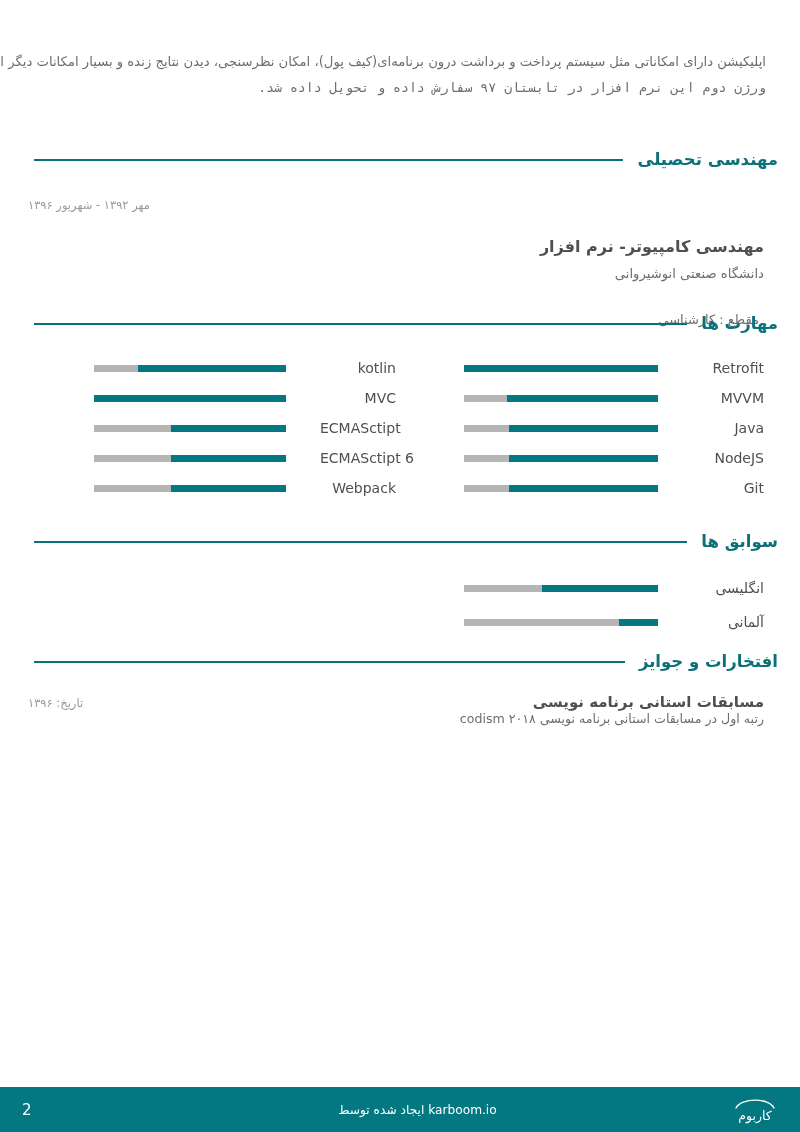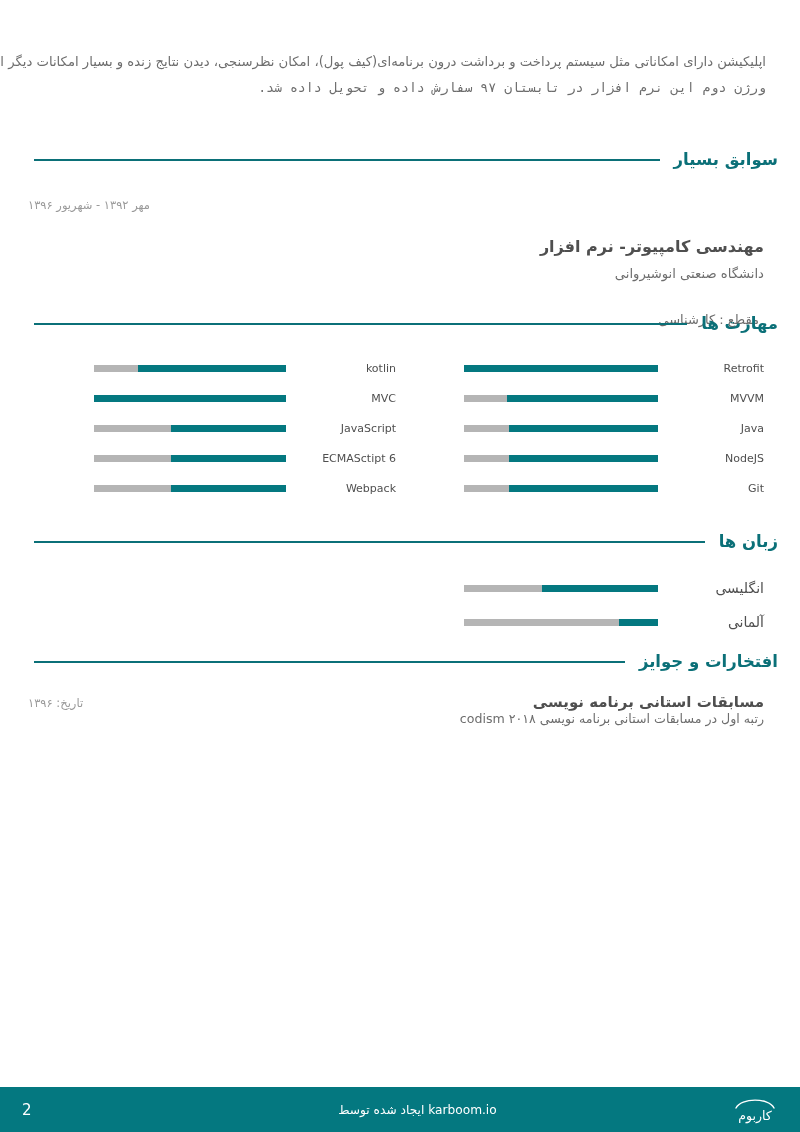--- a/index.html
+++ b/index.html
@@ -122,21 +122,21 @@
   .skill-row {
     display: flex;
     direction: rtl;
     align-items: center;
     height: 30px;
   }
   .skill-label {
     width: 84px;
     text-align: right;
     color: #4f4f4f;
-    font-size: 11px;
+    font-size: 14px;
     direction: ltr;
     white-space: nowrap;
     padding-left: 8px;
   }
   .skill-track {
     position: relative;
     height: 7px;
     background: #b5b5b5;
     flex: 0 0 auto;
   }
@@ -267,21 +267,21 @@
 
 <div class="page">
 
   <div class="intro">
     <span class="line line1">اپلیکیشن دارای امکاناتی مثل سیستم پرداخت و برداشت درون برنامه‌ای(کیف پول)، امکان نظرسنجی، دیدن نتایج زنده و بسیار امکانات دیگر است.</span>
     <span class="line line2">ورژن دوم این نرم افزار در تابستان ۹۷ سفارش داده و تحویل داده شد.</span>
   </div>
 
   <div class="section" style="top:150px;">
     <div class="sec-head">
-      <div class="sec-title">سوابق بسیار</div>
+      <div class="sec-title">مهندسی تحصیلی</div>
       <div class="sec-rule"></div>
     </div>
     <div class="edu-row">
       <div class="edu-main">
         <div class="edu-degree">مهندسی کامپیوتر- نرم افزار</div>
         <div class="edu-school">دانشگاه صنعتی انوشیروانی</div>
       </div>
       <div class="edu-date">مهر ۱۳۹۲ - شهریور ۱۳۹۶</div>
     </div>
     <div class="edu-level">مقطع : کارشناسی</div>
@@ -334,21 +334,21 @@
             <div class="skill-fill" style="width: 77%;"></div>
           </div>
         </div>
         <div class="skill-row">
           <div class="skill-label">MVC</div>
           <div class="skill-track">
             <div class="skill-fill" style="width: 100%;"></div>
           </div>
         </div>
         <div class="skill-row">
-          <div class="skill-label">JavaScript</div>
+          <div class="skill-label">ECMASctipt</div>
           <div class="skill-track">
             <div class="skill-fill" style="width: 60%;"></div>
           </div>
         </div>
         <div class="skill-row">
           <div class="skill-label">ECMASctipt 6</div>
           <div class="skill-track">
             <div class="skill-fill" style="width: 60%;"></div>
           </div>
         </div>
@@ -358,21 +358,21 @@
             <div class="skill-fill" style="width: 60%;"></div>
           </div>
         </div>
       </div>
 
     </div>
   </div>
 
   <div class="section" style="top:532px;">
     <div class="sec-head">
-      <div class="sec-title">زبان ها</div>
+      <div class="sec-title">سوابق ها</div>
       <div class="sec-rule"></div>
     </div>
     <div class="lang-grid">
       <div class="lang-col">
         <div class="lang-row">
           <div class="lang-label">انگلیسی</div>
           <div class="lang-track">
             <div class="lang-fill" style="width: 60%;"></div>
           </div>
         </div>

